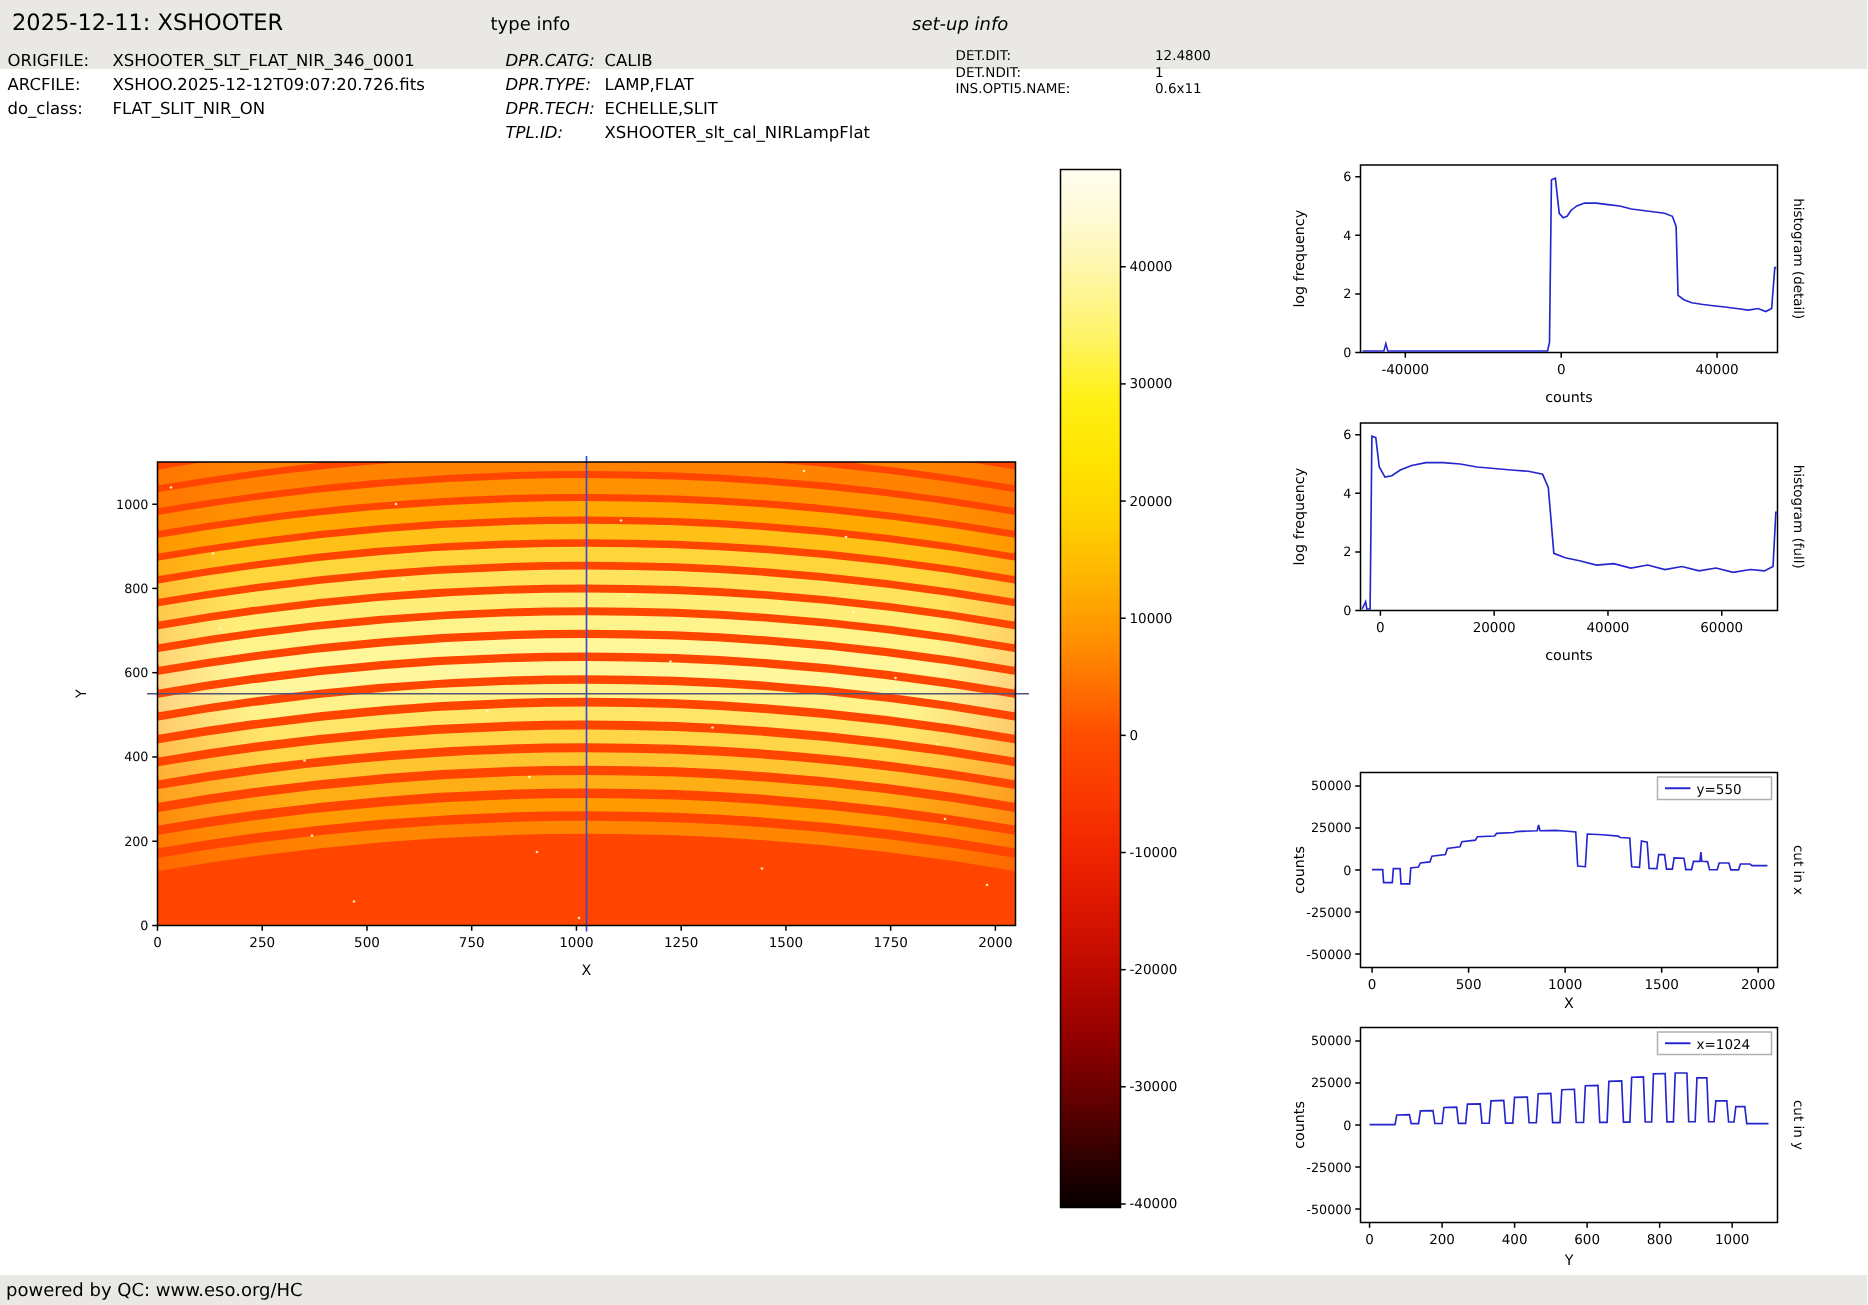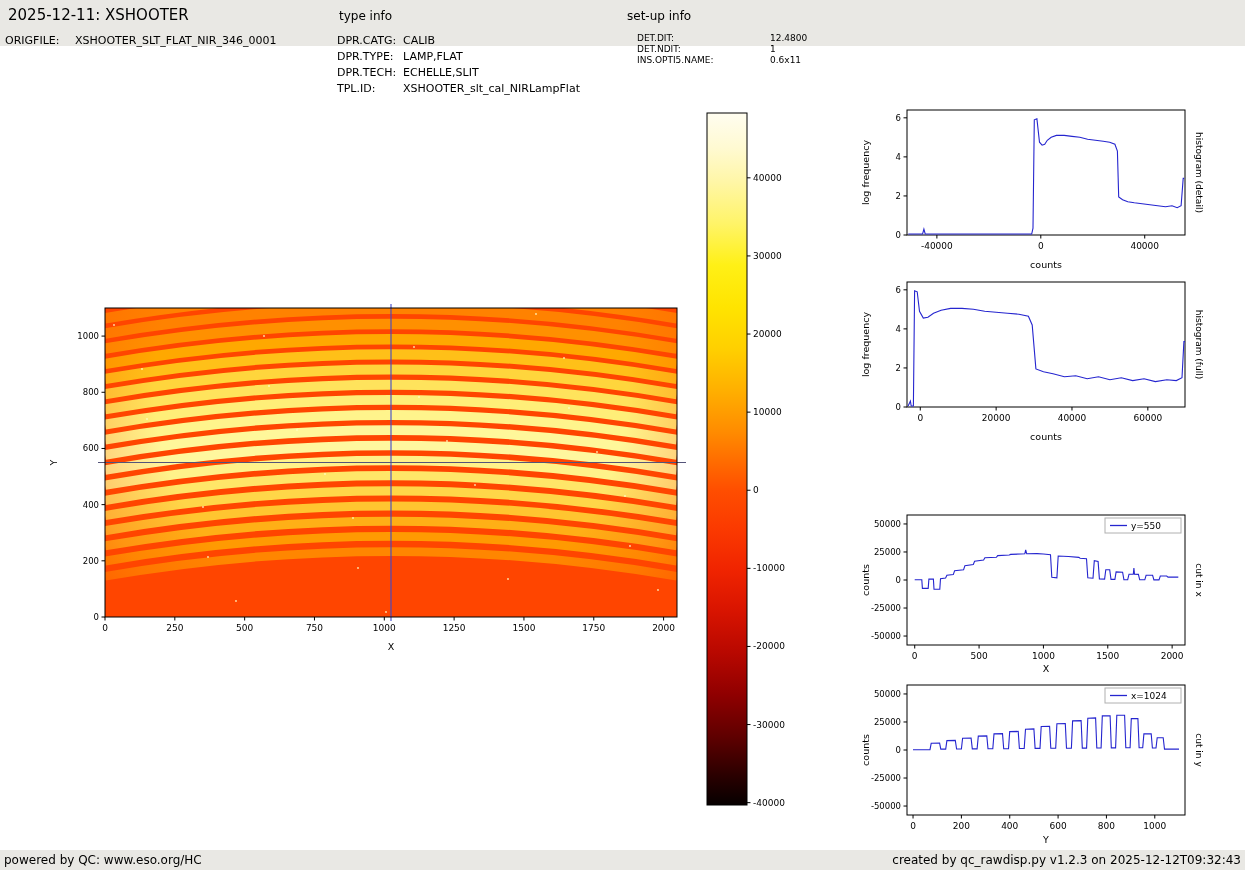--- a/index.html
+++ b/index.html
@@ -5,29 +5,29 @@
   html,body{margin:0;padding:0;}
   body{
     width:1245px;height:870px;position:relative;overflow:hidden;
     background:#ffffff;font-family:"DejaVu Sans",sans-serif;color:#000;
   }
   .bar{position:absolute;left:0;width:1245px;background:#e9e8e4;}
   #topbar{top:0;height:46px;}
   #botbar{top:850px;height:20px;}
   #page-title{position:absolute;left:8px;top:6px;font-size:15px;}
   .section-label{position:absolute;top:9px;font-size:12px;}
-  #type-info-label{left:339px;}
-  #setup-info-label{left:627px;}
+  #type-info-label{left:327px;}
+  #setup-info-label{left:608px;font-style:italic;}
   .meta-col{position:absolute;font-size:11px;line-height:16px;}
   #meta-left{left:5px;top:33px;}
   #meta-type{left:337px;top:33px;}
   #meta-setup{left:627px;top:33px;font-size:9px;line-height:11px;}
   .mrow{white-space:nowrap;}
   #meta-left .mlabel{display:inline-block;width:70px;}
-  #meta-type .mlabel{display:inline-block;width:66px;}
+  #meta-type .mlabel{display:inline-block;width:66px;font-style:italic;}
   #meta-setup .mlabel{display:inline-block;width:133px;padding-left:10px;}
   .chart{position:absolute;}
   #main-image{left:40px;top:290px;width:660px;height:375px;}
   #colorbar{left:700px;top:105px;width:110px;height:710px;}
   #hist-detail{left:855px;top:100px;width:352px;height:185px;}
   #hist-full{left:855px;top:272px;width:352px;height:185px;}
   #cut-x{left:855px;top:505px;width:352px;height:175px;}
   #cut-y{left:855px;top:675px;width:352px;height:175px;}
   .foot-text{position:absolute;top:3px;font-size:12px;}
   #foot-left{left:4px;}
@@ -37,20 +37,22 @@
 <body>
 
 <div class="bar" id="topbar">
   <span id="page-title">2025-12-11: XSHOOTER</span>
   <span class="section-label" id="type-info-label">type info</span>
   <span class="section-label" id="setup-info-label">set-up info</span>
 </div>
 
 <div class="meta-col" id="meta-left">
   <div class="mrow"><span class="mlabel">ORIGFILE:</span><span class="mval">XSHOOTER_SLT_FLAT_NIR_346_0001</span></div>
+  <div class="mrow"><span class="mlabel">ARCFILE:</span><span class="mval">XSHOO.2025-12-12T09:07:20.726.fits</span></div>
+  <div class="mrow"><span class="mlabel">do_class:</span><span class="mval">FLAT_SLIT_NIR_ON</span></div>
 </div>
 
 <div class="meta-col" id="meta-type">
   <div class="mrow"><span class="mlabel">DPR.CATG:</span><span class="mval">CALIB</span></div>
   <div class="mrow"><span class="mlabel">DPR.TYPE:</span><span class="mval">LAMP,FLAT</span></div>
   <div class="mrow"><span class="mlabel">DPR.TECH:</span><span class="mval">ECHELLE,SLIT</span></div>
   <div class="mrow"><span class="mlabel">TPL.ID:</span><span class="mval">XSHOOTER_slt_cal_NIRLampFlat</span></div>
 </div>
 
 <div class="meta-col" id="meta-setup">
@@ -335,14 +337,13 @@
       <text x="341" y="75" font-size="9" text-anchor="middle" fill="#000" font-family="&quot;DejaVu Sans&quot;,sans-serif" transform="rotate(90 341 75)">cut in y</text>
       <g>
         <rect x="250" y="13" width="76" height="15" fill="#fff" stroke="#b0b0b0" stroke-width="1"></rect>
         <line x1="255" y1="20.5" x2="272" y2="20.5" stroke="#2525cf" stroke-width="1.3"></line>
         <text x="276" y="24" font-size="9" text-anchor="start" fill="#000" font-family="&quot;DejaVu Sans&quot;,sans-serif">x=1024</text>
       </g>
     </svg></div>
 
 <div class="bar" id="botbar">
   <span class="foot-text" id="foot-left">powered by QC: www.eso.org/HC</span>
-  <span class="foot-text" id="foot-right">created by qc_rawdisp.py v1.2.3 on 2025-12-12T09:32:43</span>
 </div>
 
 </body></html>

